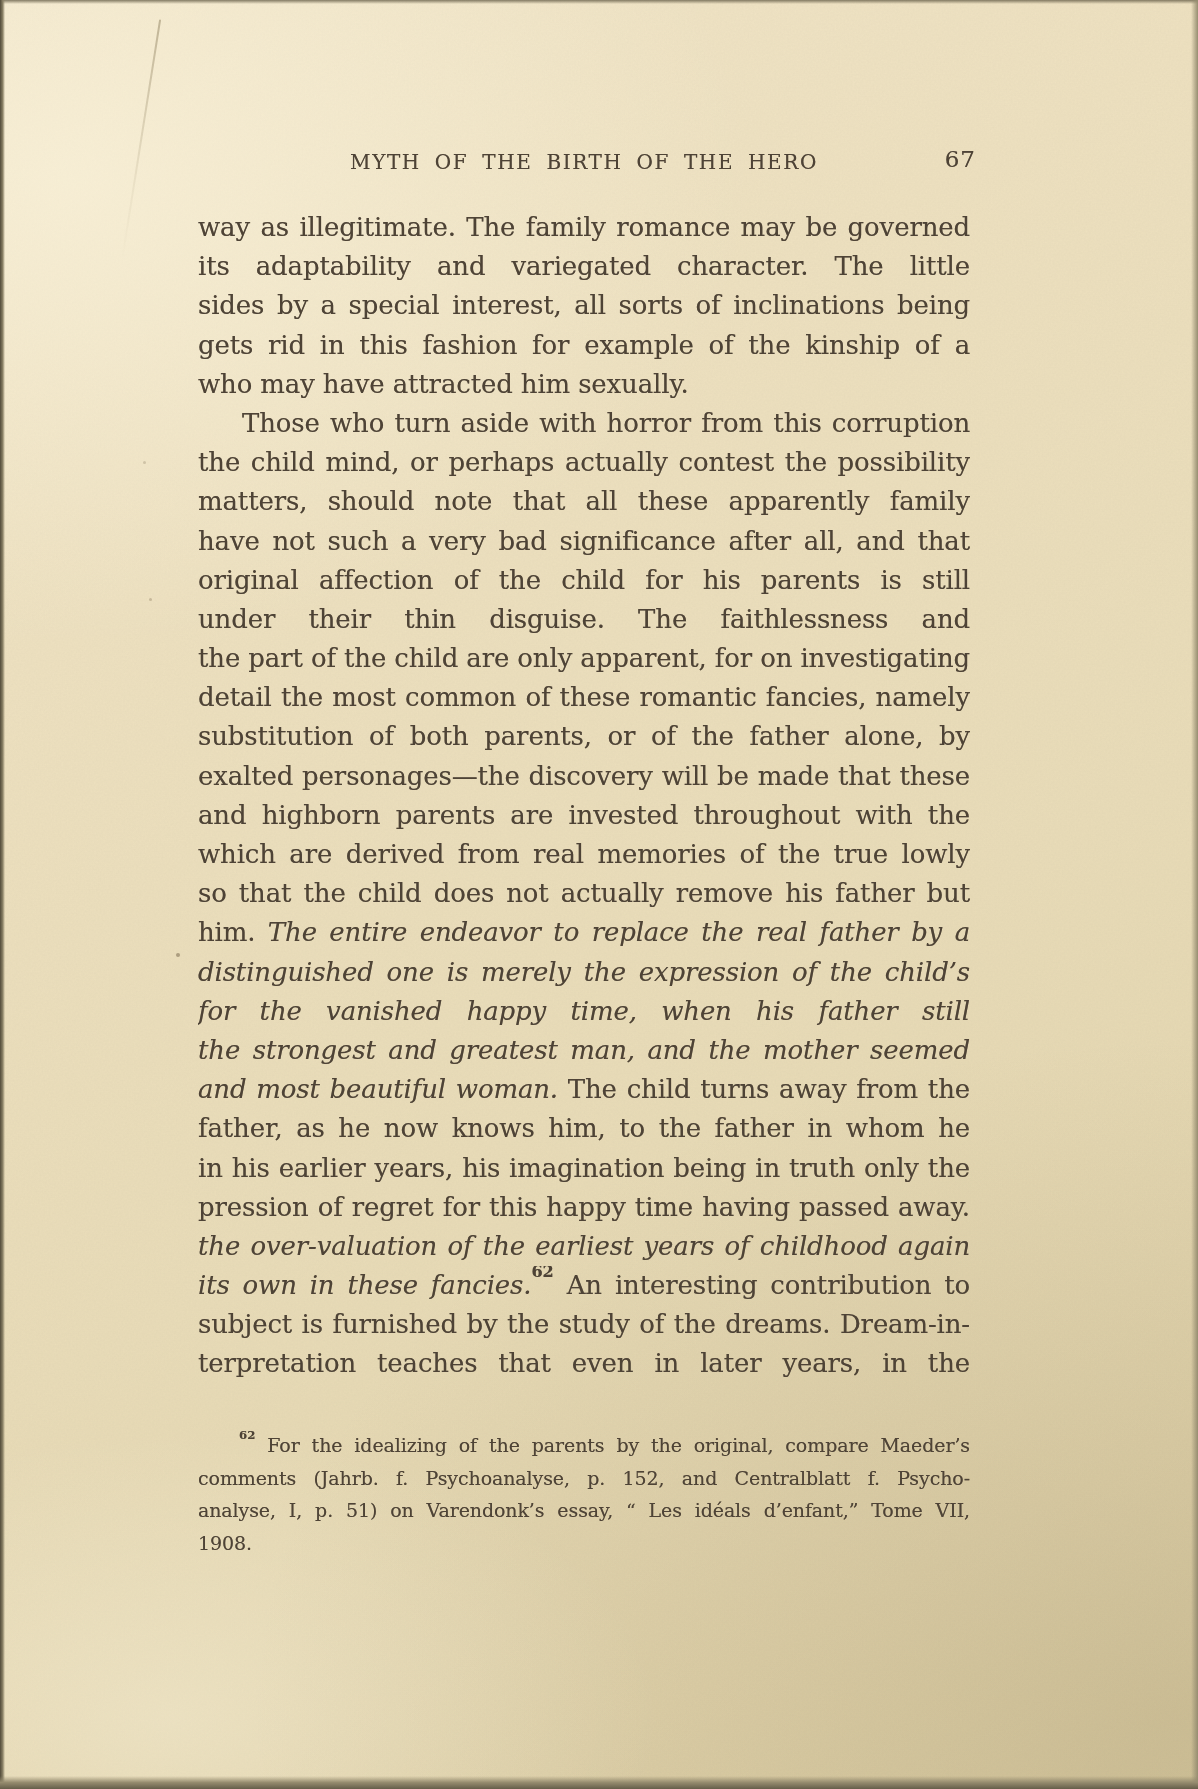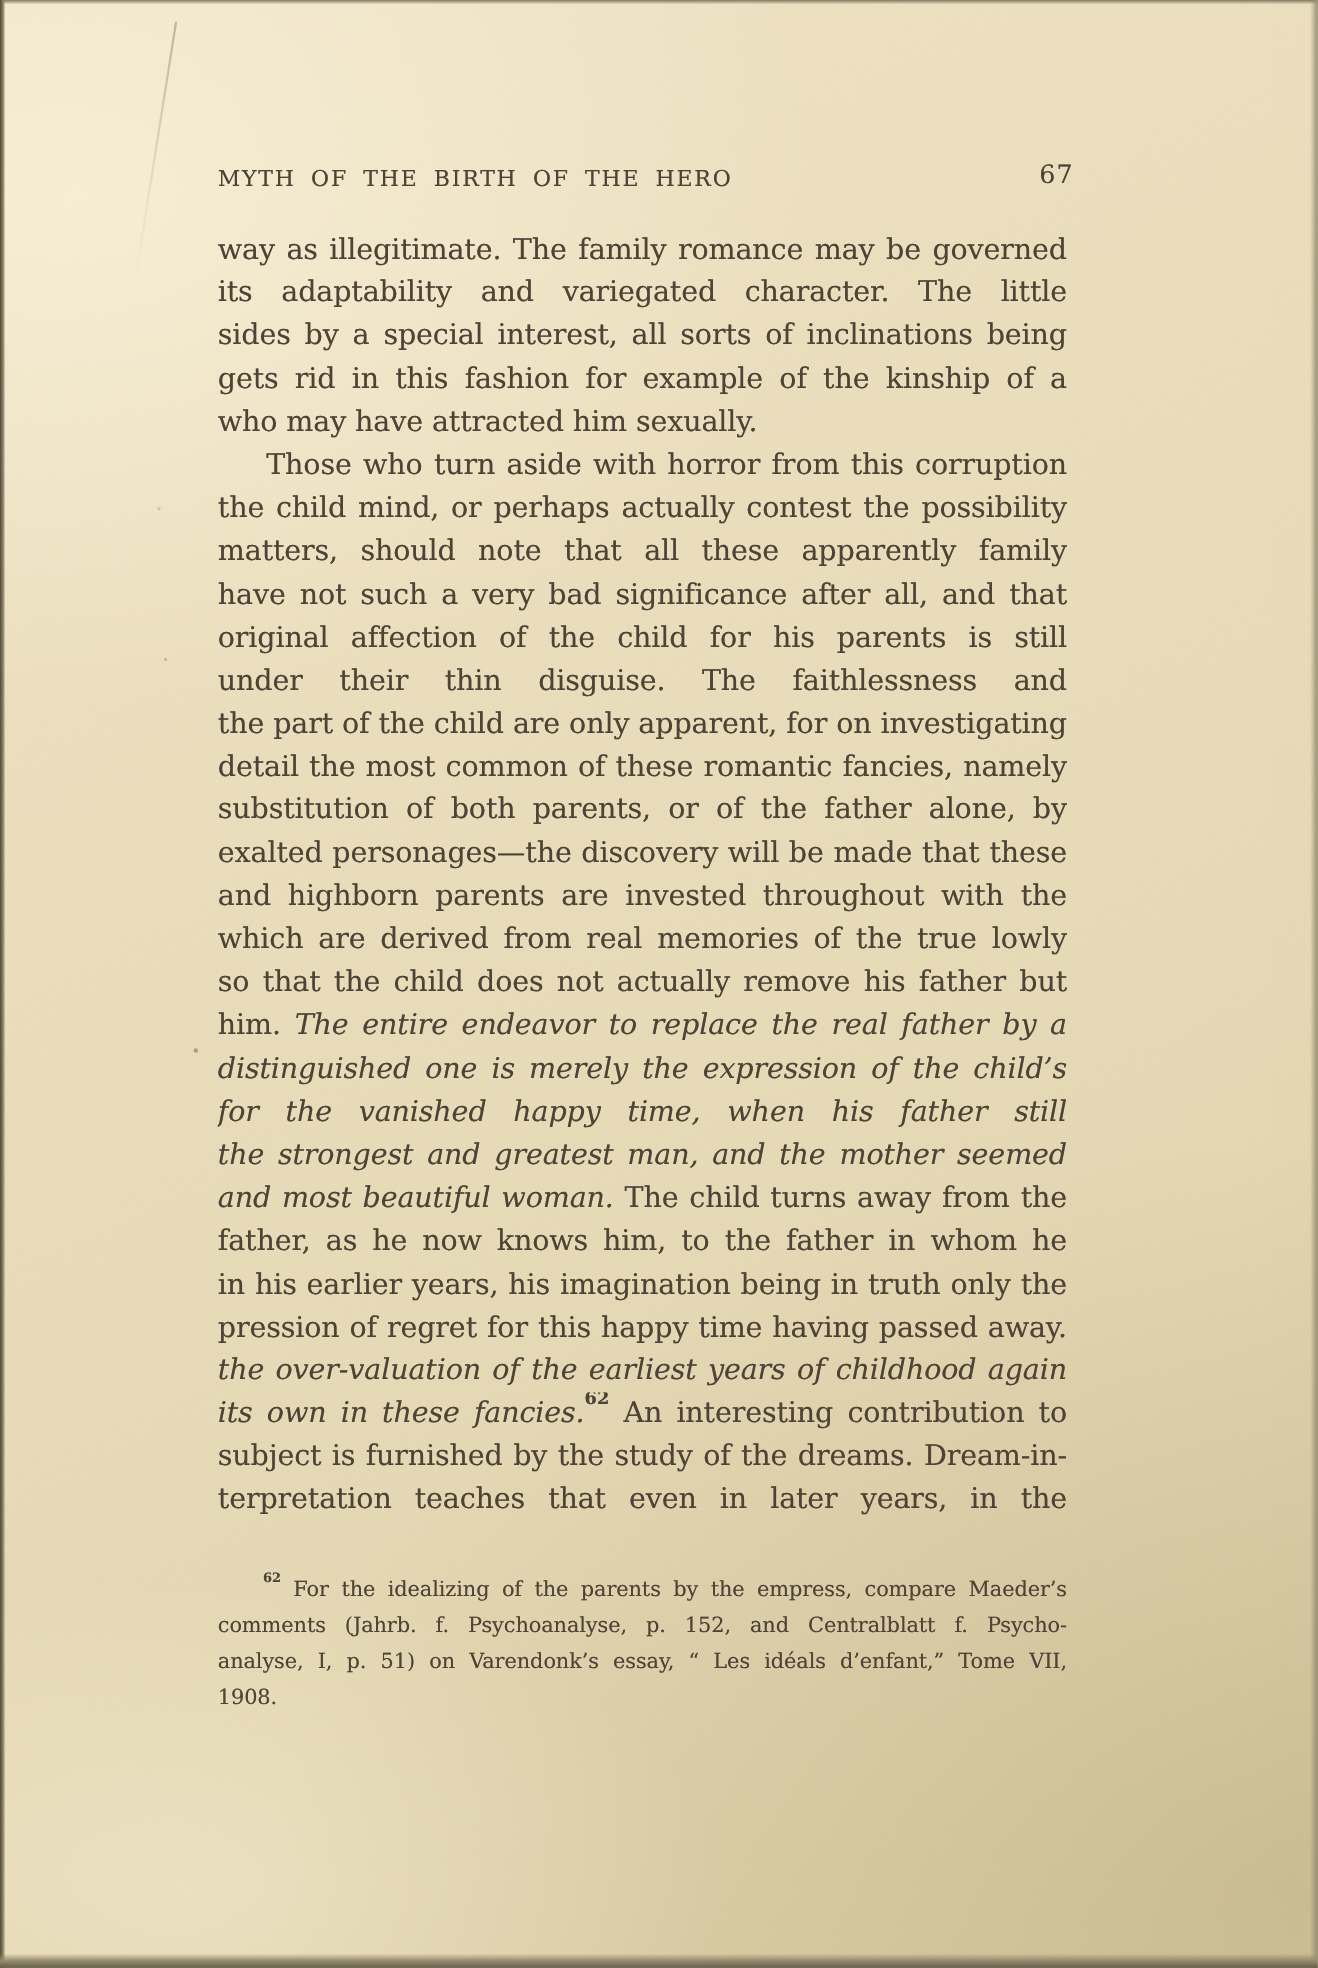--- a/index.html
+++ b/index.html
@@ -46,20 +46,21 @@
   }
   .speck { position: absolute; border-radius: 50%; background: rgba(112,96,70,0.5); z-index: 3; pointer-events: none; }
   .speck-1 { left: 176px; top: 953px; width: 4px; height: 4px; }
   .speck-2 { left: 149px; top: 598px; width: 3px; height: 3px; opacity: .6; }
   .speck-3 { left: 143px; top: 461px; width: 3px; height: 3px; opacity: .5; }
 
   .content { position: absolute; left: 198px; top: 0; width: 772px; z-index: 3; }
 
   .running-header { position: absolute; top: 150px; left: 0; width: 772px; height: 32px; }
   .header-title {
+    text-align: center;
     font-size: 20px;
     letter-spacing: 1.6px;
     word-spacing: 6px;
     color: var(--ink, #4e4336);
     text-shadow: 0 0 0.6px rgba(78,67,54,0.55);
   }
   .page-number {
     position: absolute; right: -6px; top: -4px;
     font-size: 23px; letter-spacing: 1px;
     text-shadow: 0 0 0.6px rgba(78,67,54,0.55);
@@ -146,20 +147,20 @@
         <div class="tline"><span>father, as he now knows him, to the father in whom he believed</span></div>
         <div class="tline"><span>in his earlier years, his imagination being in truth only the ex-</span></div>
         <div class="tline"><span>pression of regret for this happy time having passed away.  </span><span class="it">Those</span></div>
         <div class="tline"><span class="it">the over-valuation of the earliest years of childhood again claims</span></div>
         <div class="tline"><span class="it">its own in these fancies.</span><sup class="fnref">62</sup><span>  An interesting contribution to this</span></div>
         <div class="tline"><span>subject is furnished by the study of the dreams.  Dream-in-</span></div>
         <div class="tline"><span>terpretation teaches that even in later years, in the dreams of the</span></div>
       </div>
 
     <div class="footnote-text">
-        <div class="tline" style="text-indent: 41px;"><sup class="fnref">62</sup><span> For the idealizing of the parents by the empress, compare Maeder’s</span></div>
+        <div class="tline" style="text-indent: 41px;"><sup class="fnref">62</sup><span> For the idealizing of the parents by the original, compare Maeder’s</span></div>
         <div class="tline"><span>comments (Jahrb. f. Psychoanalyse, p. 152, and Centralblatt f. Psycho-</span></div>
         <div class="tline"><span>analyse, I, p. 51) on Varendonk’s essay, “ Les idéals d’enfant,” Tome VII,</span></div>
         <div class="tline last"><span>1908.</span></div>
       </div>
 
   </div>
 </div>
 
 </body></html>

